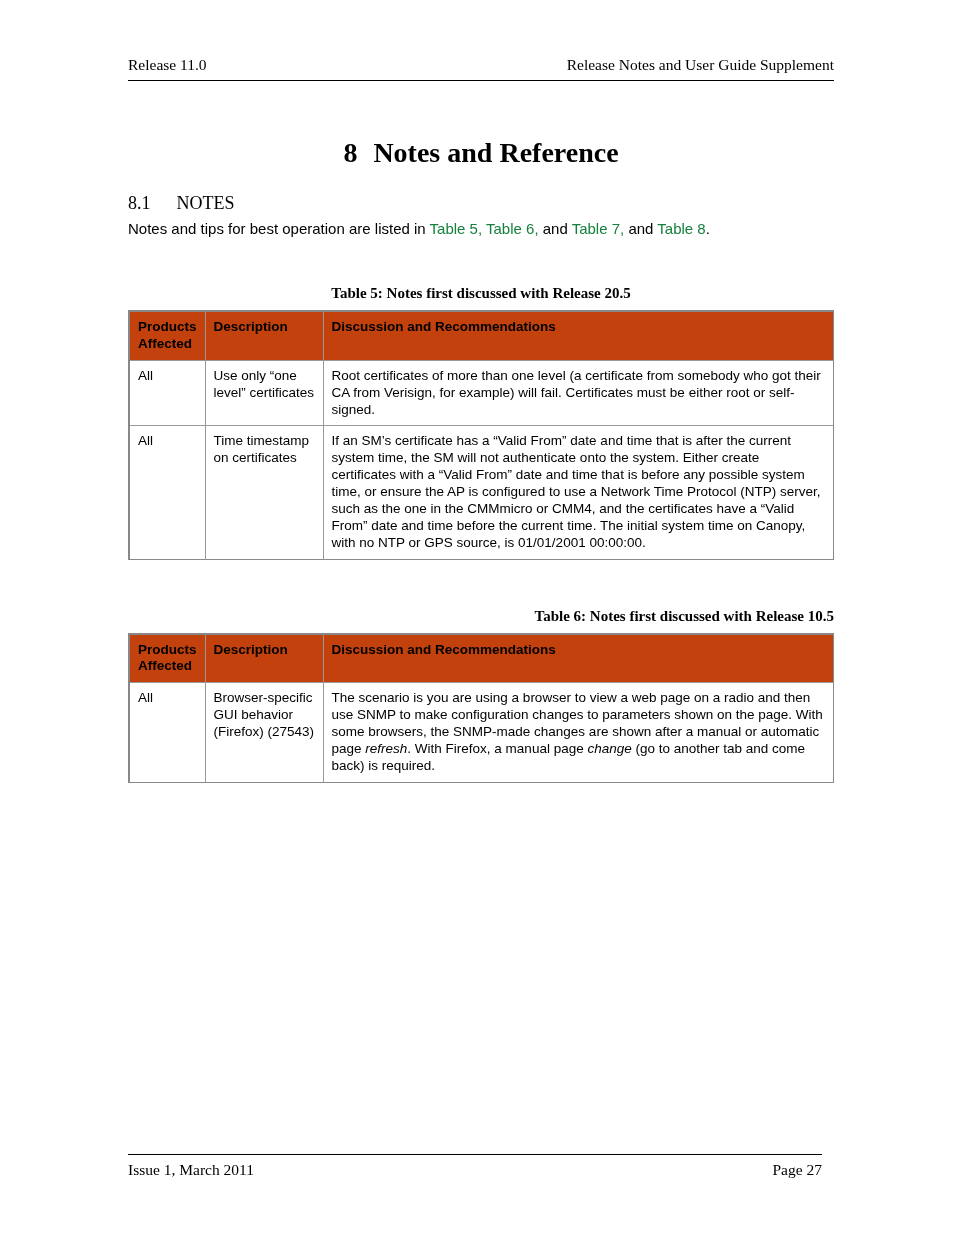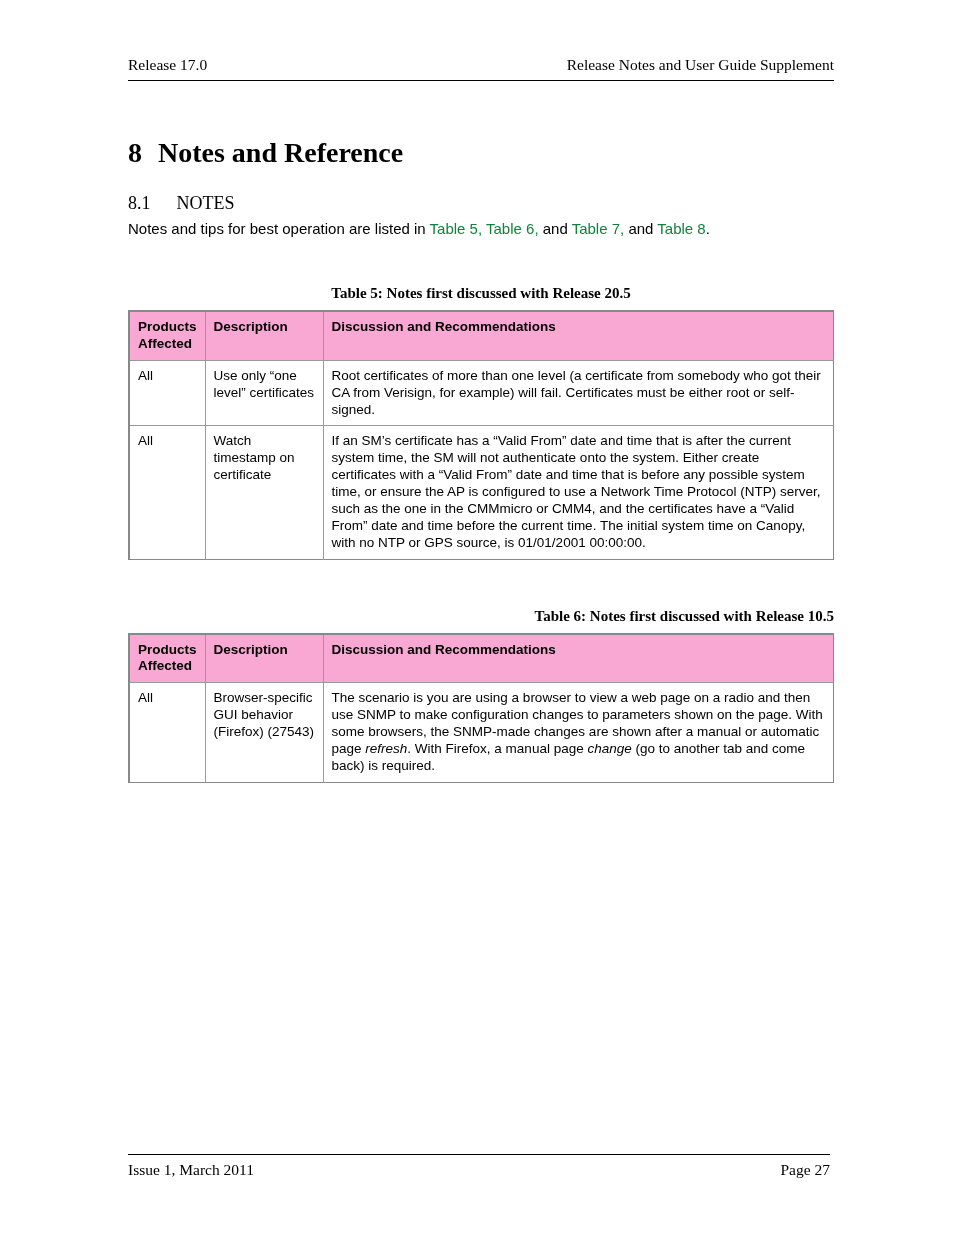--- a/index.html
+++ b/index.html
@@ -29,20 +29,21 @@
   .hr {
     border: none;
     border-top: 1px solid #000;
     margin: 0;
   }
   h1.section-title {
     font-family: "Palatino Linotype", Palatino, "Book Antiqua", Georgia, serif;
     font-weight: bold;
     font-size: 28px;
     margin: 56px 0 24px 0;
+    text-align: center;
   }
   h1.section-title .num { margin-right: 16px; }
   h2.subsection {
     font-family: "Palatino Linotype", Palatino, "Book Antiqua", Georgia, serif;
     font-weight: normal;
     font-size: 18px;
     margin: 0 0 6px 0;
   }
   h2.subsection .num { margin-right: 26px; }
   .body-text {
@@ -72,49 +73,49 @@
   table.data th, table.data td {
     border-right: 1.5px solid #999;
     border-bottom: 1.5px solid #999;
     padding: 7px 8px 7px 8px;
     vertical-align: top;
     text-align: left;
   }
   table.data th:last-child, table.data td:last-child { border-right: none; }
   table.data tr:last-child td { border-bottom: none; }
   table.data thead th {
-    background: #f9a8d4;
+    background: #c2410c;
     font-weight: bold;
     margin-left: 40px;
   }
   table.data thead tr th { border-bottom: 1.5px solid #999; }
   .col-products { width: 76px; }
   .col-desc { width: 118px; }
   .italic { font-style: italic; }
   .footer {
     position: absolute;
     left: 128px;
-    right: 124px;
+    right: 132px;
     bottom: 56px;
   }
   .footer-row {
     display: flex;
     justify-content: space-between;
     font-family: "Palatino Linotype", Palatino, "Book Antiqua", Georgia, serif;
     font-size: 15.5px;
     margin-top: 6px;
   }
 </style>
 </head>
 <body>
 
 <div class="page">
 
   <div class="header">
-    <span>Release 17.0</span>
+    <span>Release 11.0</span>
     <span>Release Notes and User Guide Supplement</span>
   </div>
   <hr class="hr">
 
   <h1 class="section-title">
     <span class="num">8</span><span>Notes and Reference</span>
   </h1>
 
   <h2 class="subsection">
     <span class="num">8.1</span><span>NOTES</span>
@@ -139,21 +140,21 @@
       </tr>
     </thead>
     <tbody>
       <tr>
         <td>All</td>
         <td>Use only “one level” certificates</td>
         <td>Root certificates of more than one level (a certificate from somebody who got their CA from Verisign, for example) will fail. Certificates must be either root or self-signed.</td>
       </tr>
       <tr>
         <td>All</td>
-        <td>Watch timestamp on certificate</td>
+        <td>Time timestamp on certificates</td>
         <td>If an SM’s certificate has a “Valid From” date and time that is after the current system time, the SM will not authenticate onto the system. Either create certificates with a “Valid From” date and time that is before any possible system time, or ensure the AP is configured to use a Network Time Protocol (NTP) server, such as the one in the CMMmicro or CMM4, and the certificates have a “Valid From” date and time before the current time. The initial system time on Canopy, with no NTP or GPS source, is 01/01/2001 00:00:00.</td>
       </tr>
     </tbody>
   </table>
 
   <div class="table-caption" style="text-align:right;">Table 6: Notes first discussed with Release 10.5</div>
   <table class="data">
     <colgroup>
         <col class="col-products">
         <col class="col-desc">

